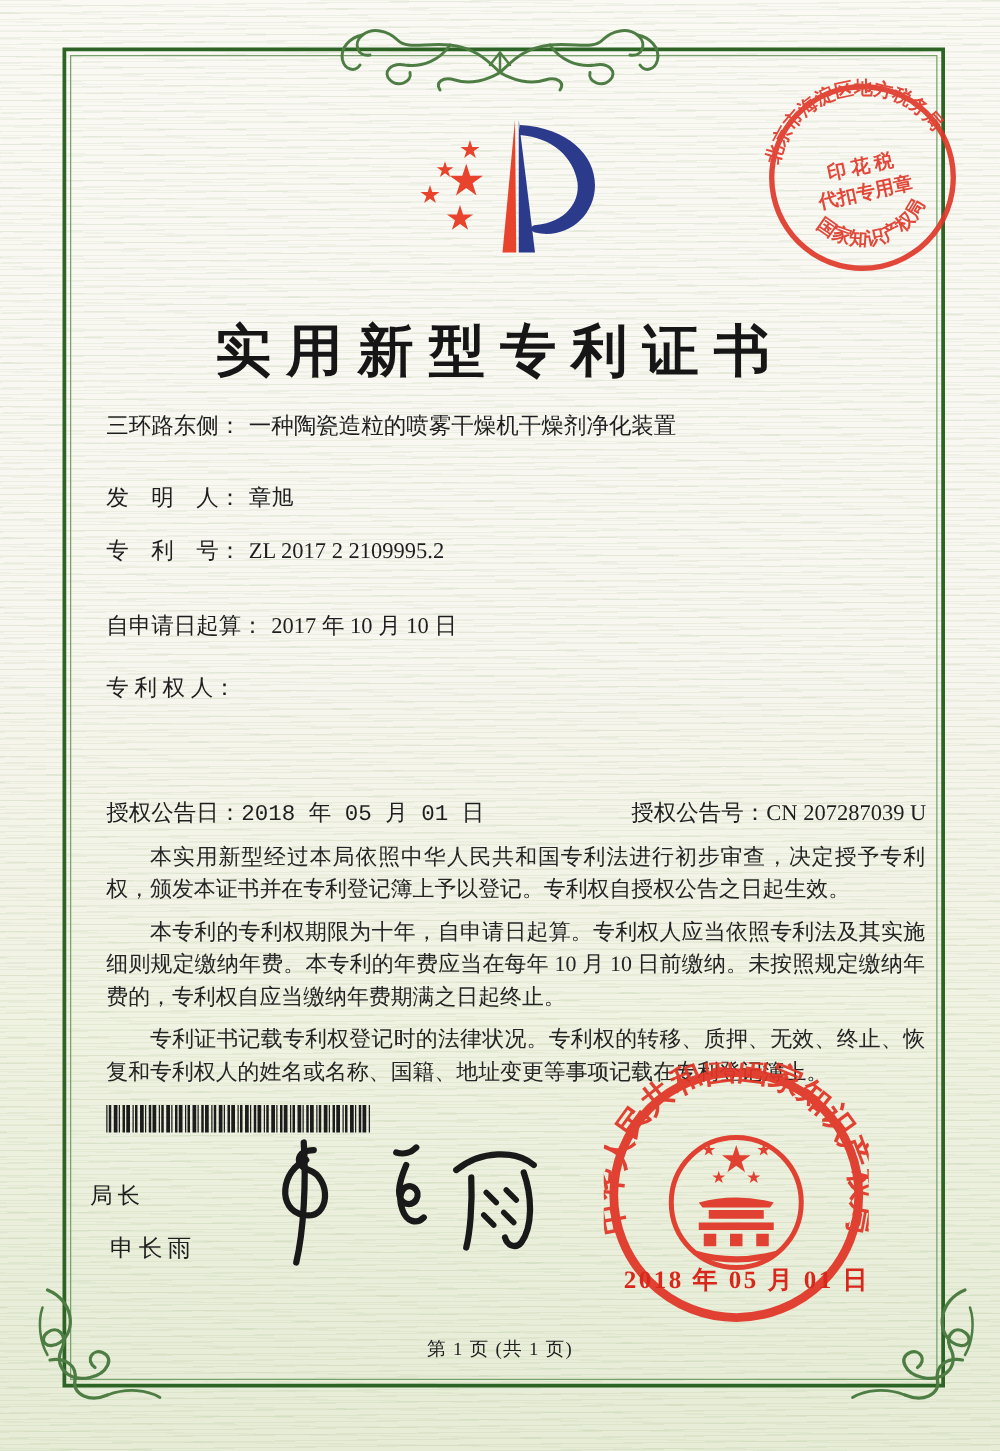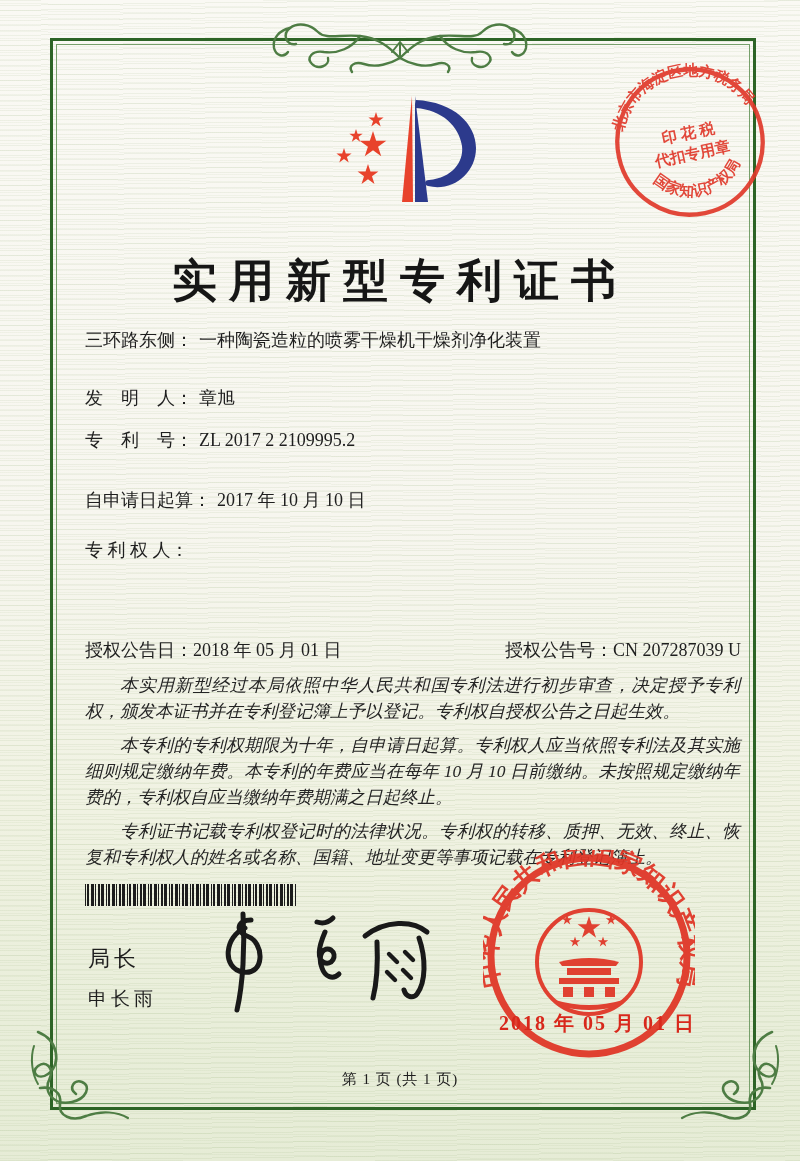--- a/index.html
+++ b/index.html
@@ -16,29 +16,29 @@
   }
   .border-outer{position:absolute;left:50px;top:38px;width:700px;height:1066px;
     border:3px solid #2d6426;}
   .border-inner{position:absolute;inset:3px;border:1px solid #77a06b;}
   .cert-no{position:absolute;left:85px;top:98px;font-size:19px;letter-spacing:2px;color:#232323;}
   .title{position:absolute;left:0;right:0;top:208px;text-align:center;
     font-size:45px;font-weight:bold;letter-spacing:12px;color:#161616;margin-top:43px;}
   .row{position:absolute;left:85px;right:58px;display:flex;font-size:18px;line-height:24px;}
   .row .lbl{white-space:pre;flex:none;}
   .row .val{margin-left:6px;white-space:pre-line;}
-  .grant-left{position:absolute;left:85px;top:638px;font-size:18px;white-space:pre;}
+  .grant-left{position:absolute;left:85px;top:638px;font-size:18px;white-space:pre;font-family:Liberation Mono, monospace;}
   .grant-right{position:absolute;left:505px;top:638px;font-size:18px;white-space:pre;}
-  .paras{position:absolute;left:85px;right:60px;top:672px;font-style:italic;}
+  .paras{position:absolute;left:85px;right:60px;top:672px;}
   .paras p{margin:0 0 8px 0;font-size:17.5px;line-height:26px;text-indent:2em;
     text-align:justify;color:#242424;}
   .barcode{position:absolute;left:85px;top:884px;width:216px;height:22px;display:flex;align-items:stretch;}
   .barcode .bar{background:#1c1c1c;flex:none;}
   .barcode .gap{background:transparent;flex:none;}
-  .official-title{position:absolute;left:88px;top:944px;font-size:22px;letter-spacing:4px;}
+  .official-title{position:absolute;left:72px;top:944px;font-size:18px;letter-spacing:4px;}
   .official-name{position:absolute;left:88px;top:986px;font-size:19px;letter-spacing:4px;}
   .signature{position:absolute;left:205px;top:898px;}
   .seal{position:absolute;left:483px;top:850px;}
   .seal-date{position:absolute;left:499px;top:1010px;font-size:20px;font-weight:bold;
     color:#d8281c;letter-spacing:2px;white-space:pre;}
   .stamp{position:absolute;left:604px;top:56px;transform:rotate(-12deg);}
   .footer{position:absolute;left:0;right:0;top:1070px;text-align:center;font-size:15px;letter-spacing:1px;}
   .logo{position:absolute;left:316px;top:90px;}
   .ornament-top{position:absolute;left:260px;top:12px;}
   .flourish-bl{position:absolute;left:28px;top:1026px;}

